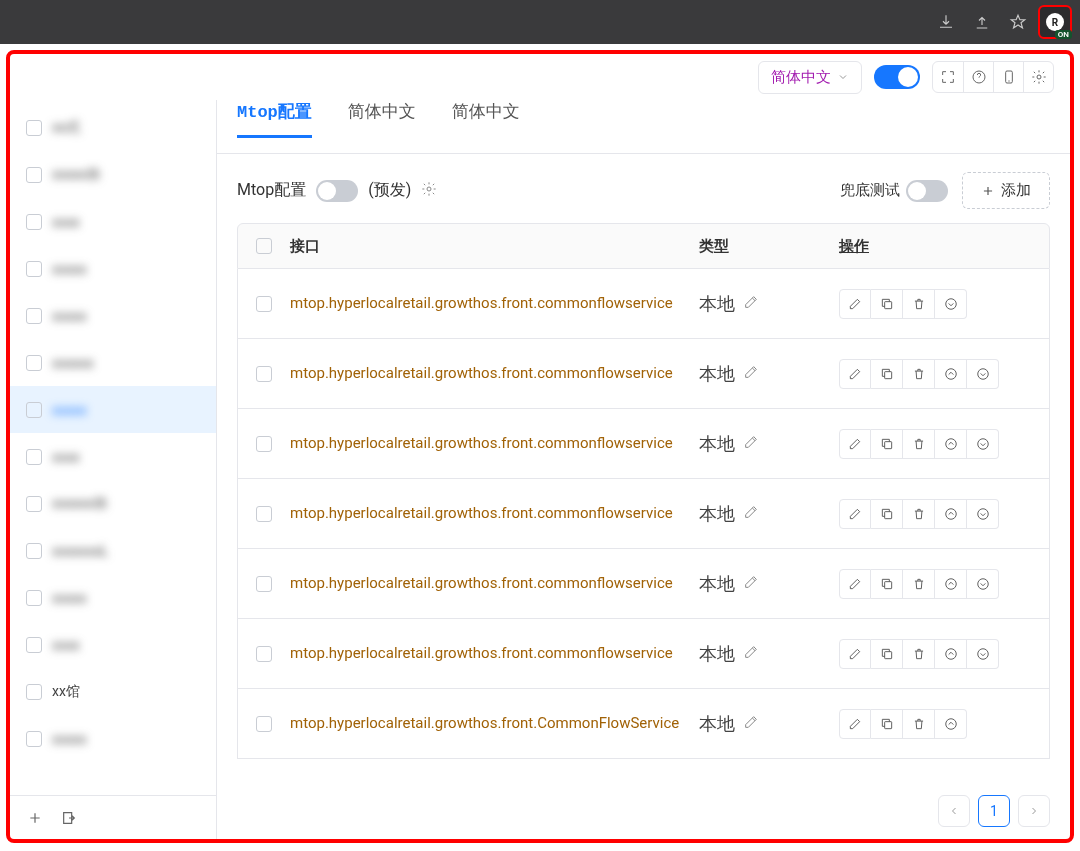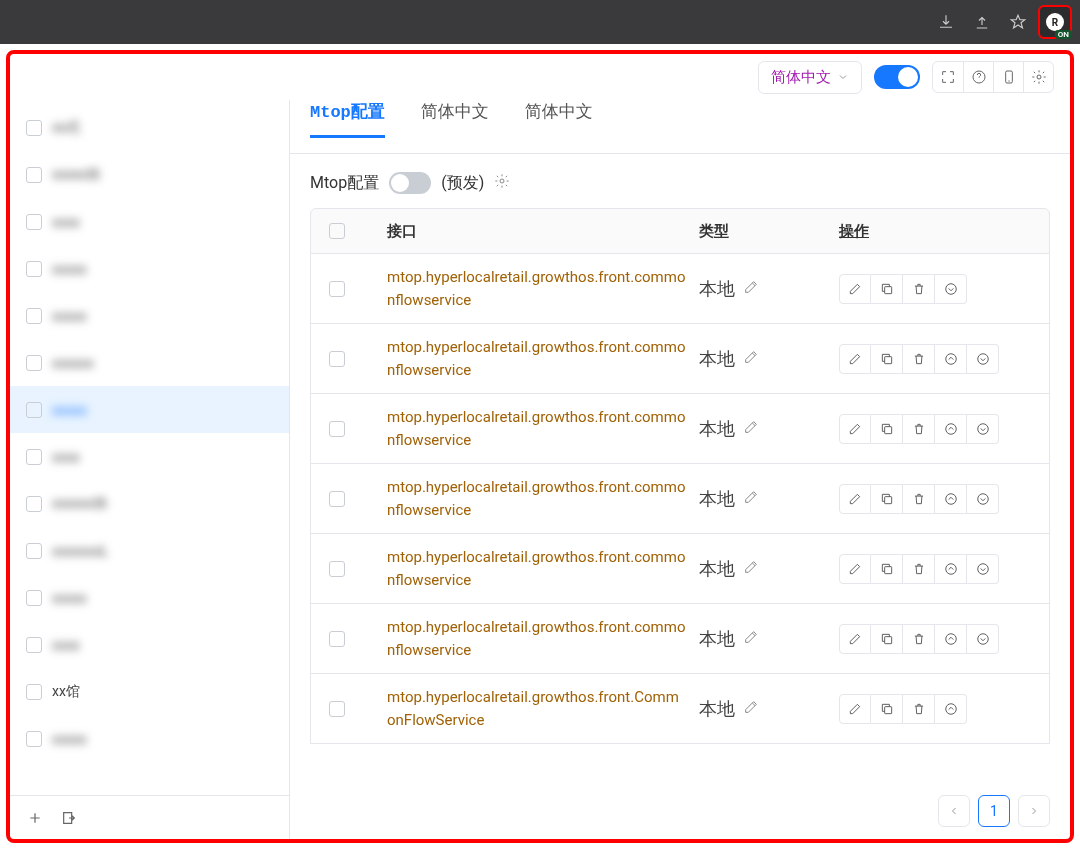--- a/index.html
+++ b/index.html
@@ -38,21 +38,21 @@
   .switch::after{content:"";position:absolute;right:2px;top:2px;width:20px;height:20px;border-radius:50%;background:#fff;}
 
   .icon-group{display:flex;border:1px solid var(--border);border-radius:6px;overflow:hidden;}
   .icon-group .ico{width:30px;height:30px;display:flex;align-items:center;justify-content:center;border-left:1px solid var(--border);cursor:pointer;}
   .icon-group .ico:first-child{border-left:none;}
   .icon-group .ico svg{width:16px;height:16px;stroke:#666;fill:none;stroke-width:1.5;}
 
   .panel-body{flex:1;display:flex;min-height:0;}
 
   
-  .sidebar{width:280px;border-right:1px solid var(--border);display:flex;flex-direction:column;}
+  .sidebar{width:207px;border-right:1px solid var(--border);display:flex;flex-direction:column;}
   .sidebar-list{flex:1;overflow-y:auto;padding-top:4px;}
   .side-item{display:flex;align-items:center;gap:10px;padding:0 16px;height:47px;color:#444;cursor:pointer;}
   .side-item.active{background:var(--highlight);color:var(--primary);}
   .side-item .chk{width:16px;height:16px;border:1px solid #c9cdd4;border-radius:3px;flex:none;}
   .side-item .lbl{filter:blur(4px);white-space:nowrap;overflow:hidden;}
   .side-item .lbl.clear{filter:none;}
   .sidebar-footer{height:44px;border-top:1px solid var(--border);display:flex;align-items:center;gap:16px;padding:0 16px;color:#666;}
   .sidebar-footer .fico{width:18px;height:18px;display:flex;align-items:center;justify-content:center;}
   .sidebar-footer svg{width:16px;height:16px;stroke:#666;fill:none;stroke-width:1.8;}
 
@@ -71,21 +71,21 @@
   .fallback-test{display:flex;align-items:center;gap:6px;font-size:15px;color:#333;}
   .fallback-test .sw{width:42px;height:22px;border-radius:11px;background:#c9cdd4;position:relative;}
   .fallback-test .sw::after{content:"";position:absolute;left:2px;top:2px;width:18px;height:18px;background:#fff;border-radius:50%;}
   .add-btn{display:flex;align-items:center;gap:6px;border:1px dashed #c9cdd4;border-radius:6px;padding:8px 18px;color:#333;font-size:15px;cursor:pointer;}
   .add-btn svg{width:14px;height:14px;stroke:#555;stroke-width:2;fill:none;}
 
   
   .table-wrap{flex:1;overflow:auto;padding:0 20px;}
   .thead{display:flex;align-items:center;height:46px;background:#fafafa;border:1px solid var(--border);border-radius:6px 6px 0 0;font-weight:600;color:#333;font-size:15px;}
   .col-chk{width:52px;display:flex;justify-content:center;}
-  .col-api{flex:1;min-width:0;padding-right:12px;margin-left:24px;}
+  .col-api{flex:1;min-width:0;padding-right:12px;}
   .col-type{width:140px;}
   .col-ops{width:210px;text-decoration:underline;}
   .chkbx{width:16px;height:16px;border:1px solid #c9cdd4;border-radius:3px;}
   .trow{display:flex;align-items:center;min-height:70px;border:1px solid var(--border);border-top:none;padding:12px 0;}
   .api-text{color:#a16207;font-size:15px;line-height:1.5;word-break:break-all;}
   .type-cell{display:flex;align-items:center;gap:8px;color:#444;font-size:18px;}
   .type-cell svg{width:16px;height:16px;stroke:#888;fill:none;stroke-width:1.5;}
   .ops{display:flex;gap:0;}
   .opbtn{width:32px;height:30px;border:1px solid var(--border);display:flex;align-items:center;justify-content:center;cursor:pointer;background:#fff;}
   .opbtn:first-child{border-radius:4px 0 0 4px;}
@@ -249,20 +249,32 @@
         <div class="toolbar">
           <div class="toolbar-left">
             <span>Mtop配置</span>
             <div class="sw"></div>
             <span>(预发)</span>
             <span class="tiny-gear"><svg viewBox="0 0 24 24">
                   <circle cx="12" cy="12" r="3"></circle>
                   <path d="M12 2v3M12 19v3M4.2 4.2l2.1 2.1M17.7 17.7l2.1 2.1M2 12h3M19 12h3M4.2 19.8l2.1-2.1M17.7 6.3l2.1-2.1"></path>
                 </svg></span>
           </div>
+          <div class="toolbar-right">
+            <div class="fallback-test">
+              <span>兜底测试</span>
+              <div class="sw"></div>
+            </div>
+            <div class="add-btn">
+              <svg viewBox="0 0 24 24">
+                  <path d="M12 5v14M5 12h14"></path>
+                </svg>
+              <span>添加</span>
+            </div>
+          </div>
         </div>
 
         <div class="table-wrap">
           <div class="thead">
             <div class="col-chk">
                 <div class="chkbx"></div>
               </div>
             <div class="col-api">接口</div>
             <div class="col-type">类型</div>
             <div class="col-ops">操作</div>

